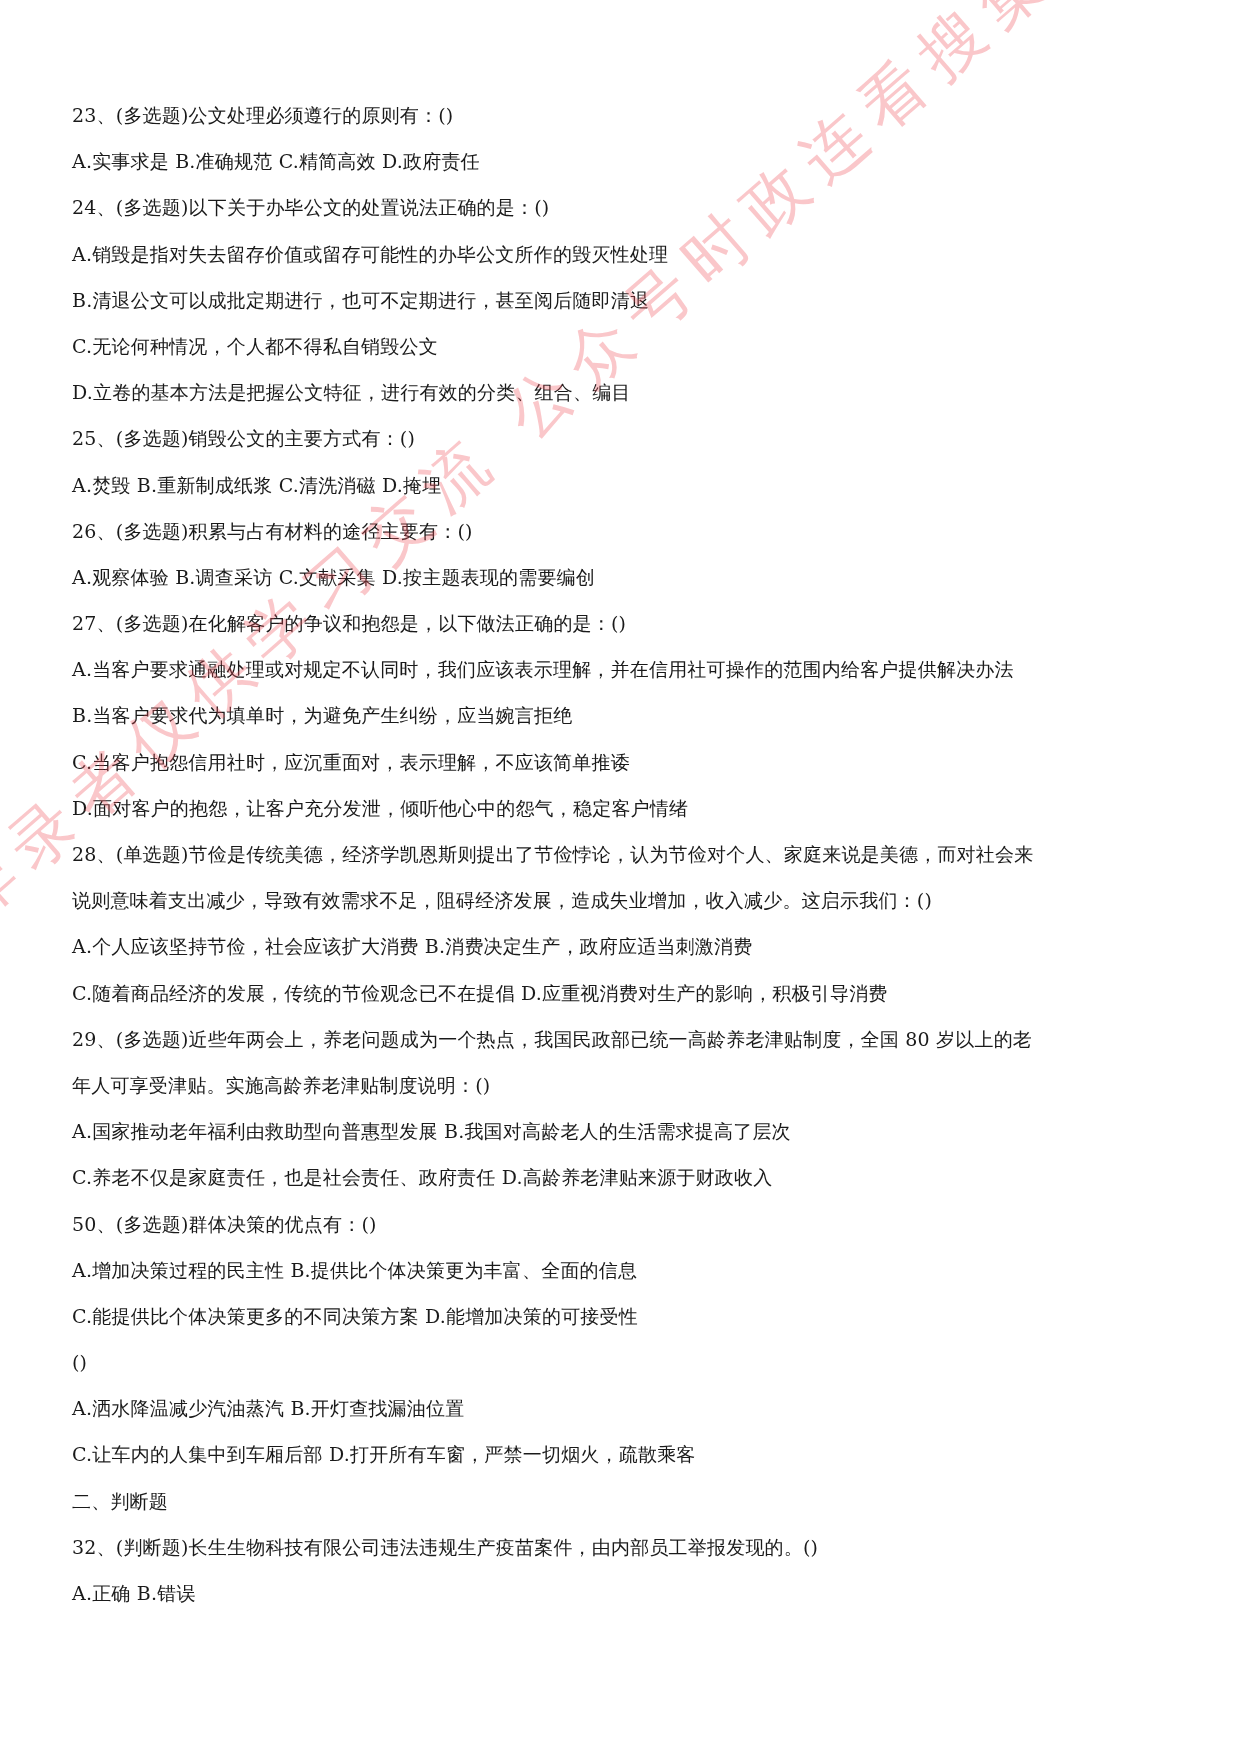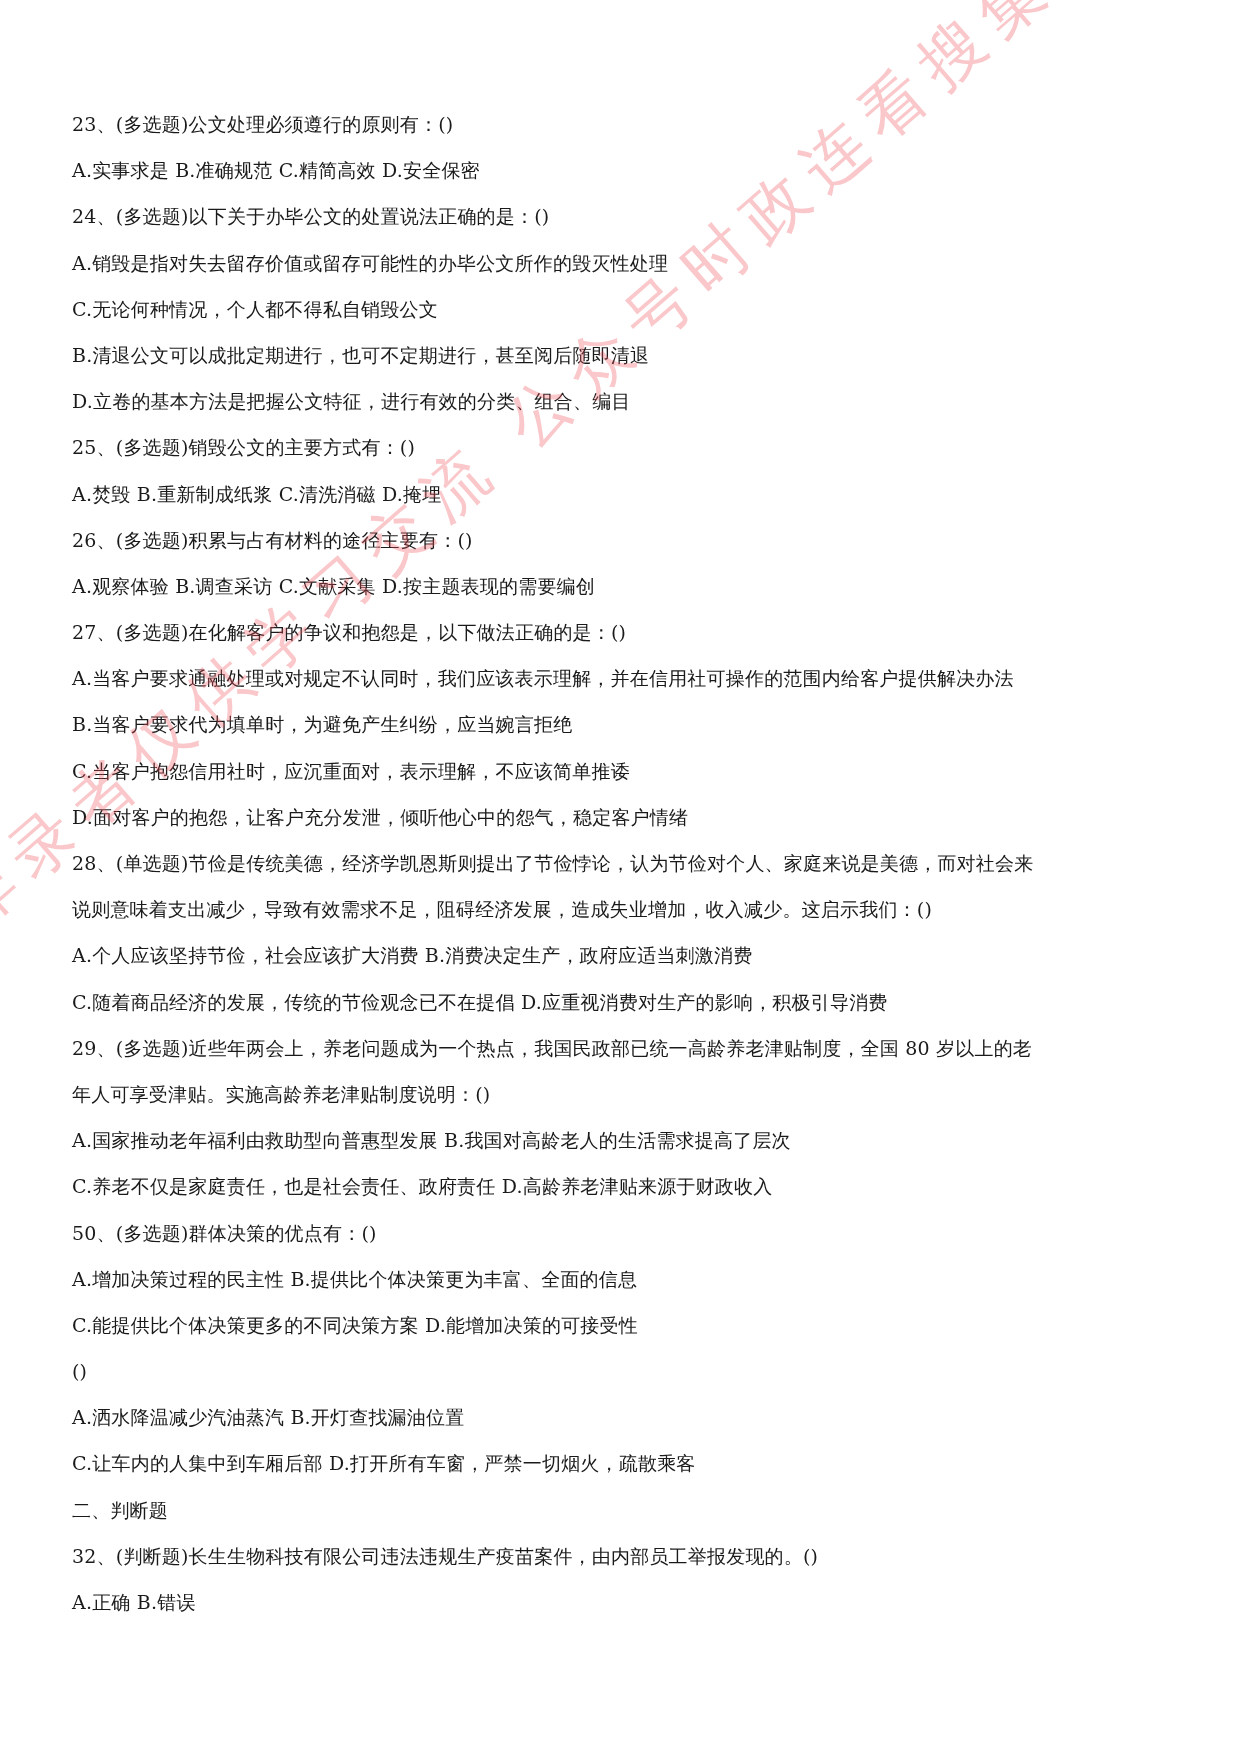--- a/index.html
+++ b/index.html
@@ -11,21 +11,21 @@
       width: 1240px;
       height: 1754px;
       position: relative;
       overflow: hidden;
       font-family: "DejaVu Serif", "Liberation Serif", serif;
       color: #1a1a1a;
     }
     .page {
       position: absolute;
       left: 0;
-      top: 13px;
+      top: 4px;
       width: 1240px;
       height: 1440px;
     }
     .content {
       position: absolute;
       left: 72px;
       top: 88px;
       width: 1110px;
     }
     .line {
@@ -50,26 +50,26 @@
       pointer-events: none;
     }
   </style>
 </head>
 <body>
 
 <div class="page">
   <div class="content">
 
     <div class="line">23、(多选题)公文处理必须遵行的原则有：()</div>
-    <div class="line">A.实事求是 B.准确规范 C.精简高效 D.安全保密</div>
+    <div class="line">A.实事求是 B.准确规范 C.精简高效 D.政府责任</div>
 
     <div class="line">24、(多选题)以下关于办毕公文的处置说法正确的是：()</div>
     <div class="line">A.销毁是指对失去留存价值或留存可能性的办毕公文所作的毁灭性处理</div>
+    <div class="line">B.清退公文可以成批定期进行，也可不定期进行，甚至阅后随即清退</div>
     <div class="line">C.无论何种情况，个人都不得私自销毁公文</div>
-    <div class="line">B.清退公文可以成批定期进行，也可不定期进行，甚至阅后随即清退</div>
     <div class="line">D.立卷的基本方法是把握公文特征，进行有效的分类、组合、编目</div>
 
     <div class="line">25、(多选题)销毁公文的主要方式有：()</div>
     <div class="line">A.焚毁 B.重新制成纸浆 C.清洗消磁 D.掩埋</div>
 
     <div class="line">26、(多选题)积累与占有材料的途径主要有：()</div>
     <div class="line">A.观察体验 B.调查采访 C.文献采集 D.按主题表现的需要编创</div>
 
     <div class="line">27、(多选题)在化解客户的争议和抱怨是，以下做法正确的是：()</div>
     <div class="line">A.当客户要求通融处理或对规定不认同时，我们应该表示理解，并在信用社可操作的范围内给客户提供解决办法</div>

